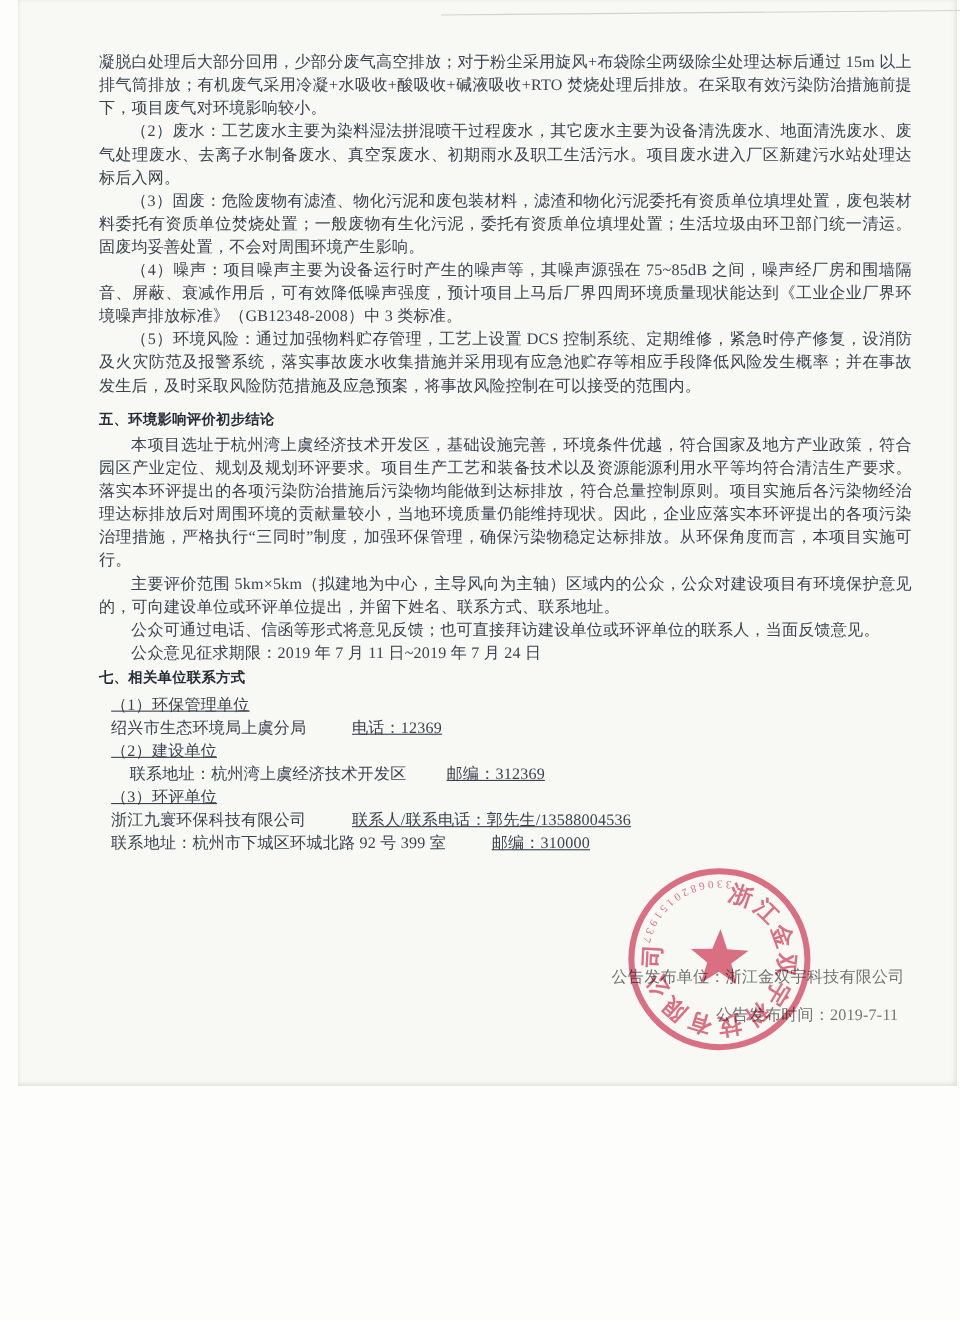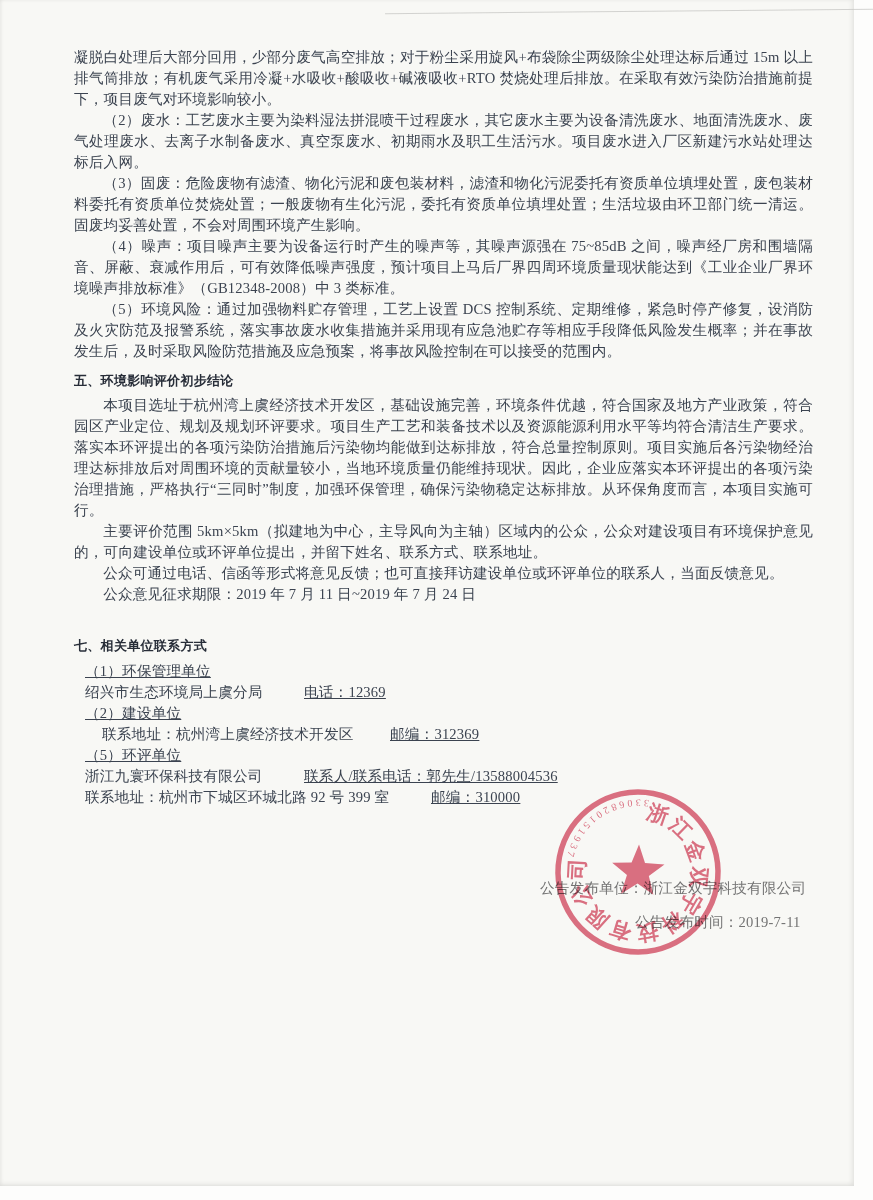--- a/index.html
+++ b/index.html
@@ -4,22 +4,22 @@
 <style>
   html,body{margin:0;padding:0;}
   body{
     width:873px;height:1200px;
     background:#fdfdfc;
     overflow:hidden;
     position:relative;
     font-family:"Liberation Serif","DejaVu Serif",serif;
   }
   .paper{
-    position:absolute;left:0;top:0;
-    width:854px;height:1186px;
+    position:absolute;left:16px;top:0;
+    width:854px;height:987px;
     background:#f8f8f5;
     box-shadow:inset -3px 0 4px rgba(0,0,0,.05), inset 0 -3px 4px rgba(0,0,0,.05), inset 2px 0 3px rgba(0,0,0,.03);
   }
   .scan-line-top{
     position:absolute;left:385px;top:11px;width:488px;height:1px;
     background:#c6c6c3;transform:rotate(-0.5deg);opacity:.75;
   }
   .content{
     position:absolute;left:74px;top:47px;width:739px;
     font-size:14.6px;line-height:21px;
@@ -28,21 +28,21 @@
     letter-spacing:.2px;
   }
   .content p{margin:0;}
   p.indent{text-indent:2em;}
   h3.sec{
     font-size:13px;line-height:21px;margin:0;
     font-weight:bold;color:#272d38;letter-spacing:.3px;
   }
   h3.sec5{margin-top:8px;margin-bottom:4px;}
   h3.sec6{margin-top:12px;margin-bottom:5px;}
-  h3.sec7{margin-top:30px;margin-bottom:5px;}
+  h3.sec7{margin-top:0;margin-bottom:5px;}
   .contact{margin-left:11px;line-height:21px;text-decoration:underline;}
   .contact .row{white-space:nowrap;}
   .contact .label{display:block;}
   .c1{display:inline-block;}
   .g1{display:inline-block;width:219px;}  
   .g2{display:inline-block;width:203px;}  
   .g3{display:inline-block;width:288px;margin-left:17px;}  
   .g4{display:inline-block;width:219px;}  
   .g5{display:inline-block;width:346px;}  
   .footer-line{
@@ -80,21 +80,21 @@
 
     <div class="contact">
       <span class="label">（1）环保管理单位</span>
       <div class="row">
         <span class="c1 g1">绍兴市生态环境局上虞分局</span><span>电话：12369</span>
       </div>
       <span class="label">（2）建设单位</span>
       <div class="row">
         <span class="c1 g3">联系地址：杭州湾上虞经济技术开发区</span><span>邮编：312369</span>
       </div>
-      <span class="label">（5）环评单位</span>
+      <span class="label">（3）环评单位</span>
       <div class="row">
         <span class="c1 g4">浙江九寰环保科技有限公司</span><span>联系人/联系电话：郭先生/13588004536</span>
       </div>
       <div class="row">
         <span class="c1 g5">联系地址：杭州市下城区环城北路 92 号 399 室</span><span>邮编：310000</span>
       </div>
     </div>
   </div>
 
   <div class="footer-line" id="footer-publisher">公告发布单位：浙江金双宇科技有限公司</div>

